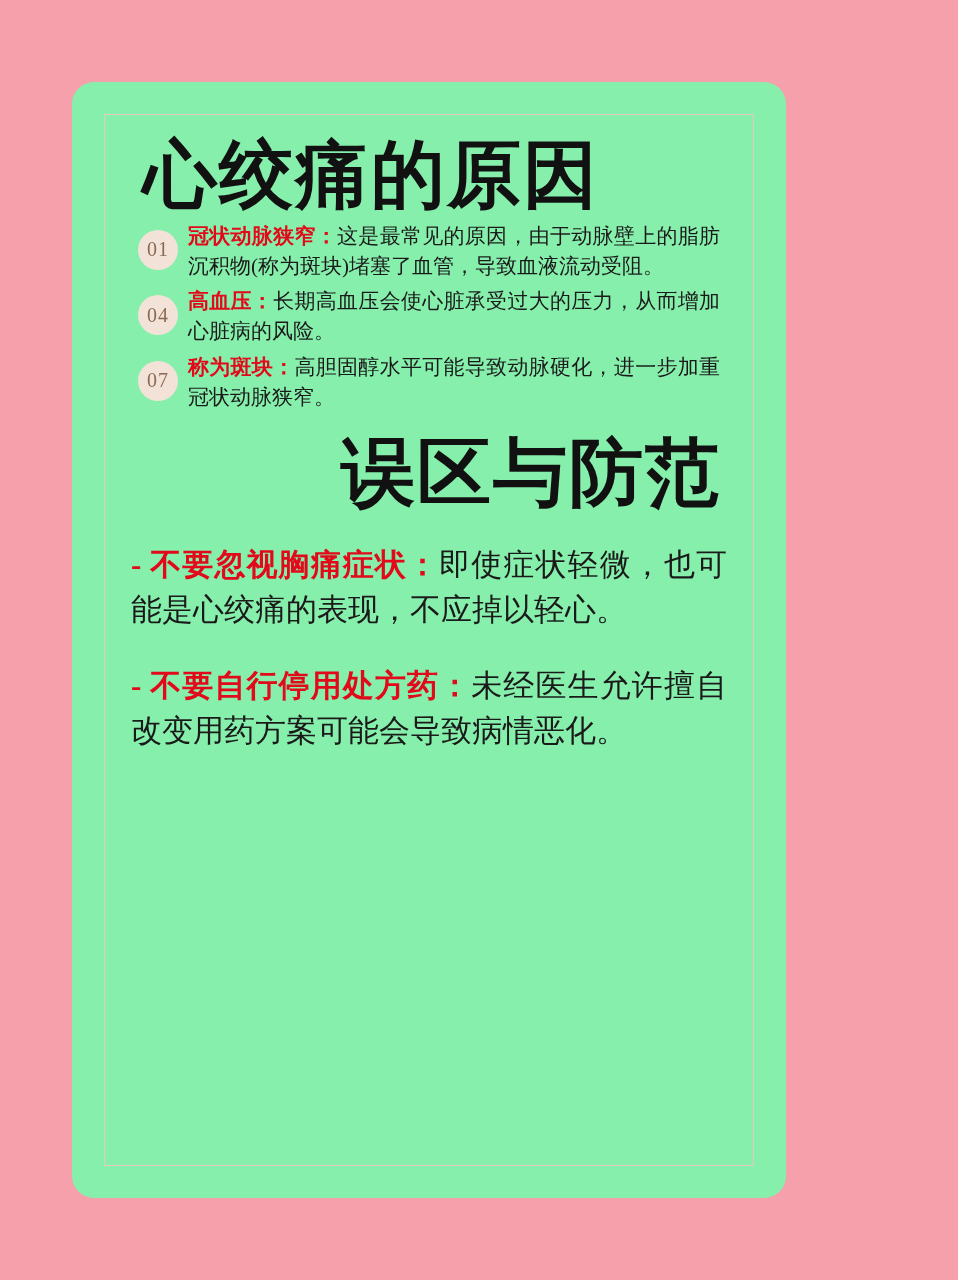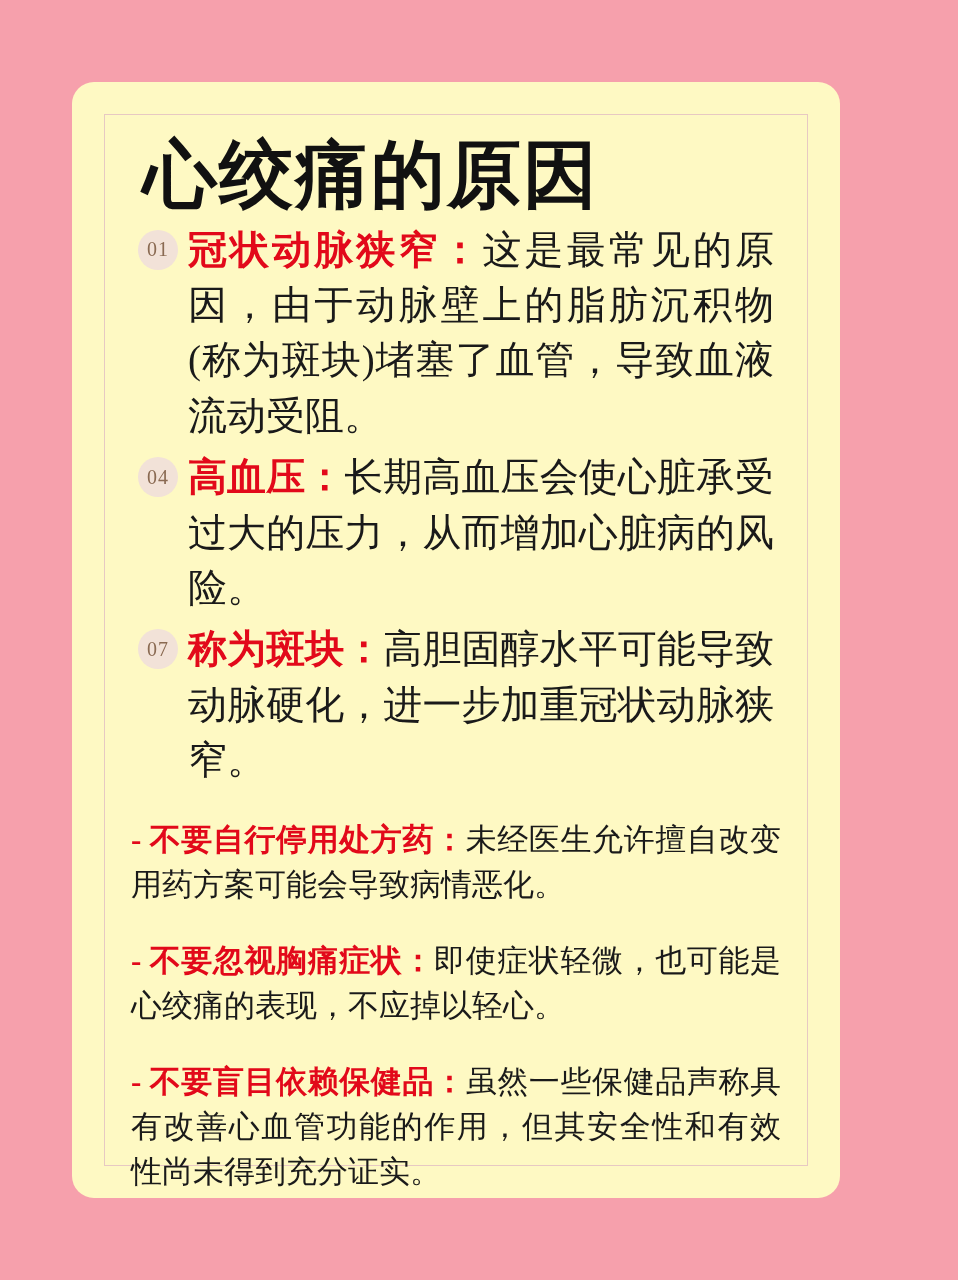--- a/index.html
+++ b/index.html
@@ -10,23 +10,23 @@
     width: 958px;
     height: 1280px;
     background: #f6a0ac;
     font-family: "Liberation Serif", "DejaVu Serif", serif;
     overflow: hidden;
   }
   .poster {
     position: absolute;
     left: 72px;
     top: 82px;
-    width: 768px;
+    width: 714px;
     height: 1116px;
-    background: #fef9c3;
+    background: #86efac;
     border-radius: 22px;
     box-sizing: border-box;
   }
   .inner-frame {
     position: absolute;
     left: 32px;
     top: 32px;
     right: 32px;
     bottom: 32px;
     border: 1px solid #e7c9c3;
@@ -66,21 +66,21 @@
     font-size: 20px;
     font-family: "Liberation Serif", "DejaVu Serif", serif;
     display: flex;
     align-items: center;
     justify-content: center;
     margin-top: 8px;
     margin-right: 10px;
     letter-spacing: 1px;
   }
   .cause-text {
-    font-size: 39px;
+    font-size: 21px;
     line-height: 1.42;
     color: #1a1a1a;
     flex: 1 1 auto;
     text-align: justify;
   }
   .cause-label {
     color: #e2091a;
     font-weight: bold;
   }
   .myth-block {
@@ -118,21 +118,21 @@
       <li class="cause-item">
         <span class="num-badge">04</span>
         <span class="cause-text"><span class="cause-label">高血压：</span><span>长期高血压会使心脏承受过大的压力，从而增加心脏病的风险。</span></span>
       </li>
       <li class="cause-item">
         <span class="num-badge">07</span>
         <span class="cause-text"><span class="cause-label">称为斑块：</span><span>高胆固醇水平可能导致动脉硬化，进一步加重冠状动脉狭窄。</span></span>
       </li>
     </ul>
 
+    <h1 class="title-main title-right">误区与防范</h1>
 
     <div class="myth-block">
+      <p class="myth-item"><span class="myth-dash">-</span> <span class="myth-label">不要忽视胸痛症状：</span><span>即使症状轻微，也可能是心绞痛的表现，不应掉以轻心。</span></p>
       <p class="myth-item"><span class="myth-dash">-</span> <span class="myth-label">不要自行停用处方药：</span><span>未经医生允许擅自改变用药方案可能会导致病情恶化。</span></p>
-      <p class="myth-item"><span class="myth-dash">-</span> <span class="myth-label">不要忽视胸痛症状：</span><span>即使症状轻微，也可能是心绞痛的表现，不应掉以轻心。</span></p>
-      <p class="myth-item"><span class="myth-dash">-</span> <span class="myth-label">不要盲目依赖保健品：</span><span>虽然一些保健品声称具有改善心血管功能的作用，但其安全性和有效性尚未得到充分证实。</span></p>
     </div>
 
   </div>
 </div>
 
 </body></html>

